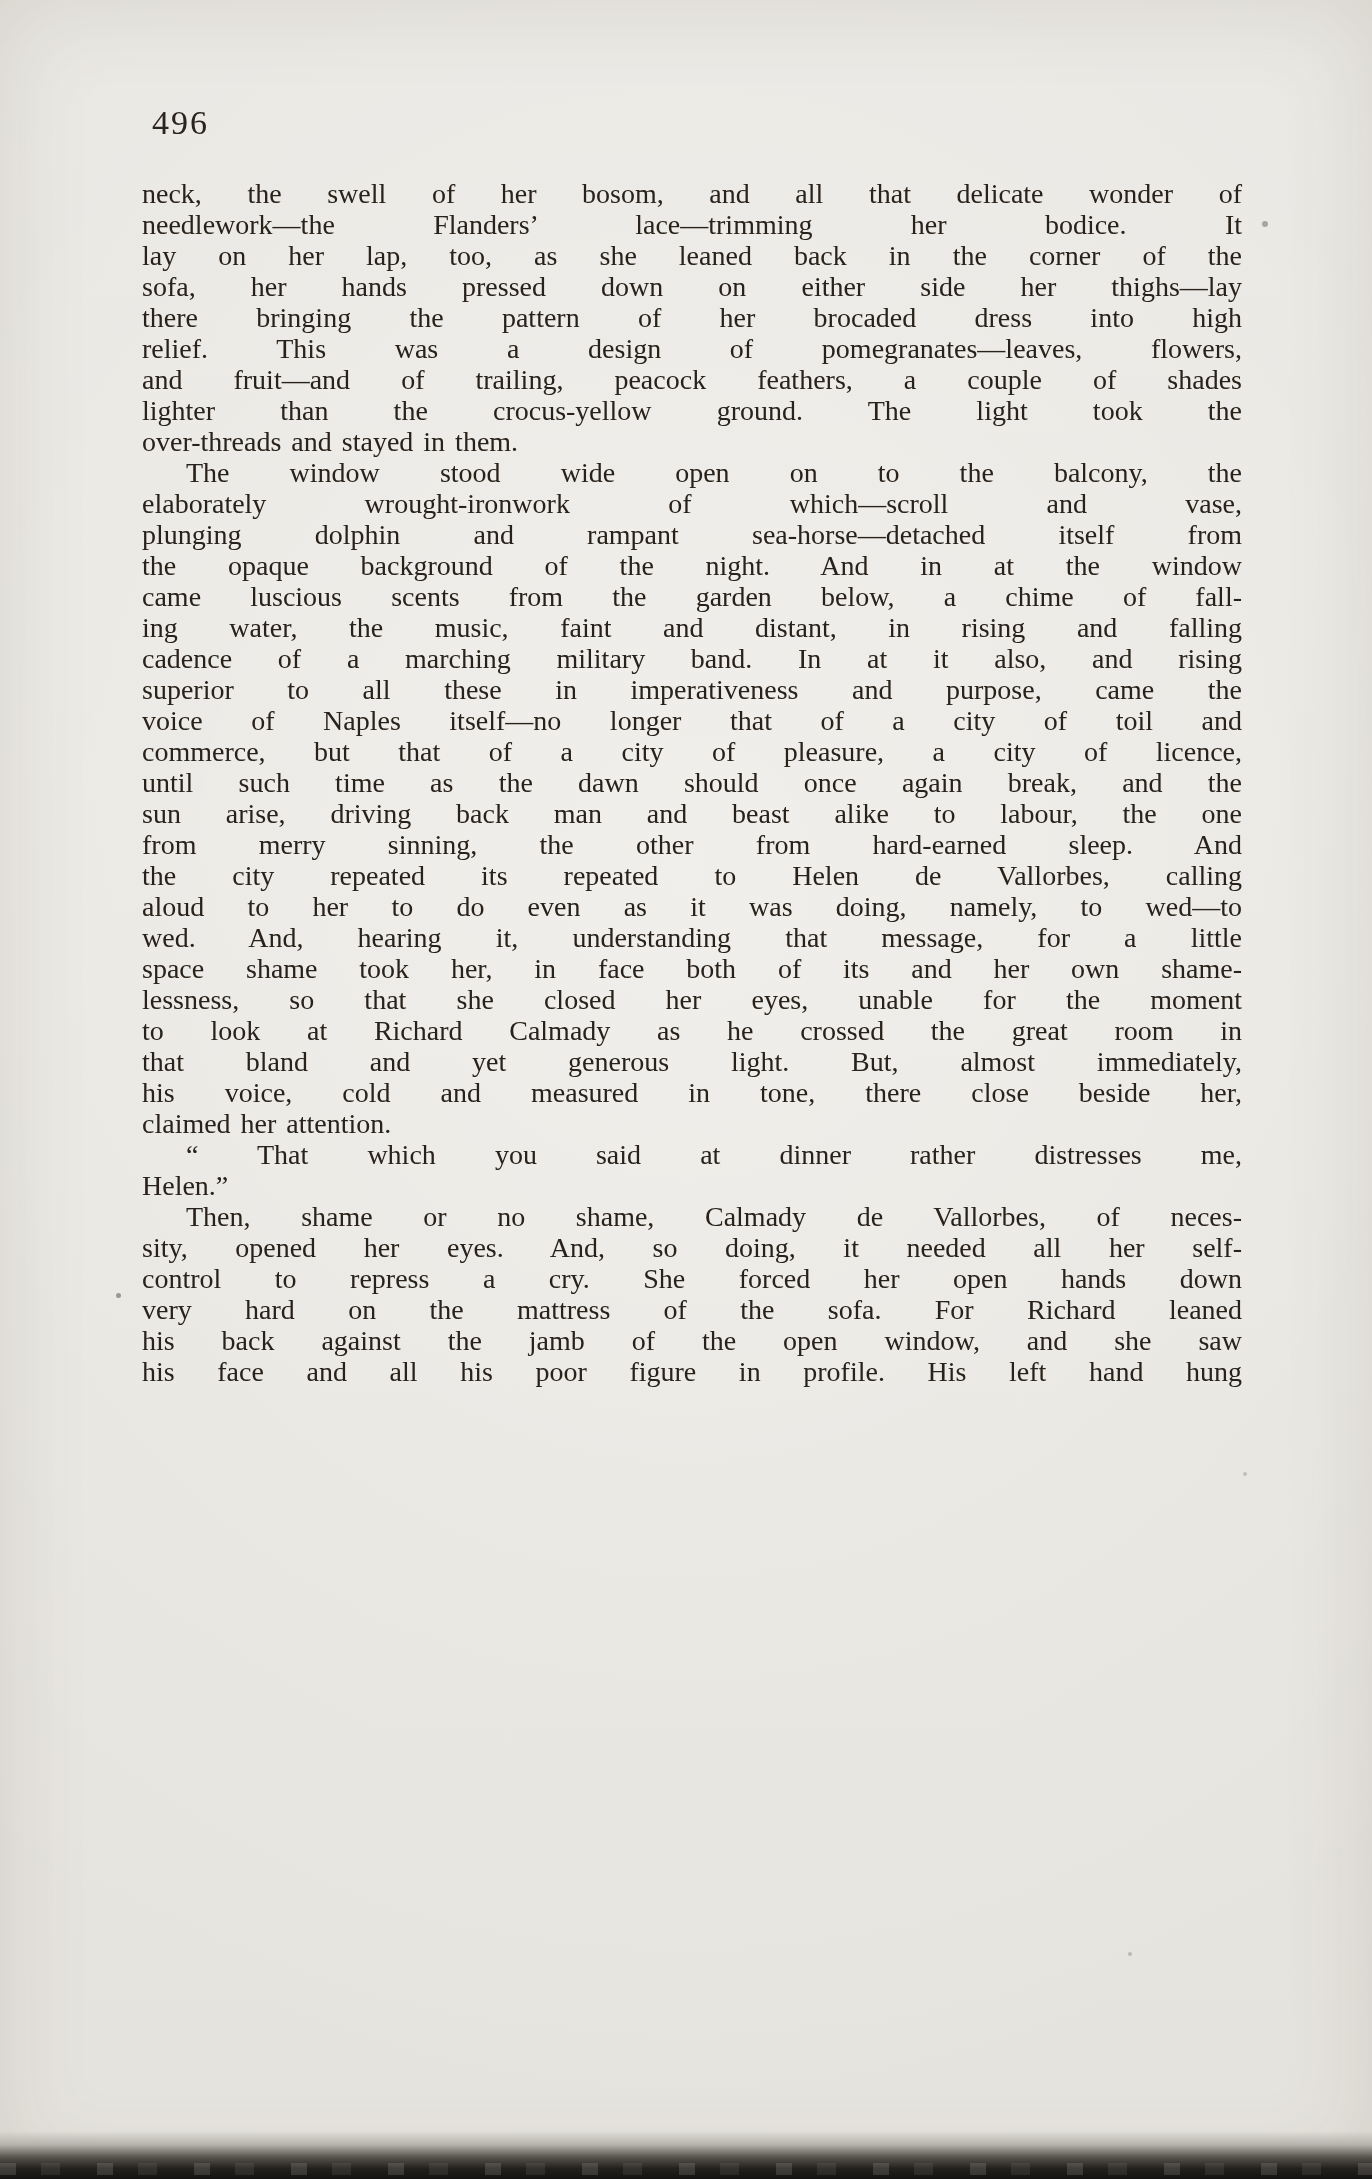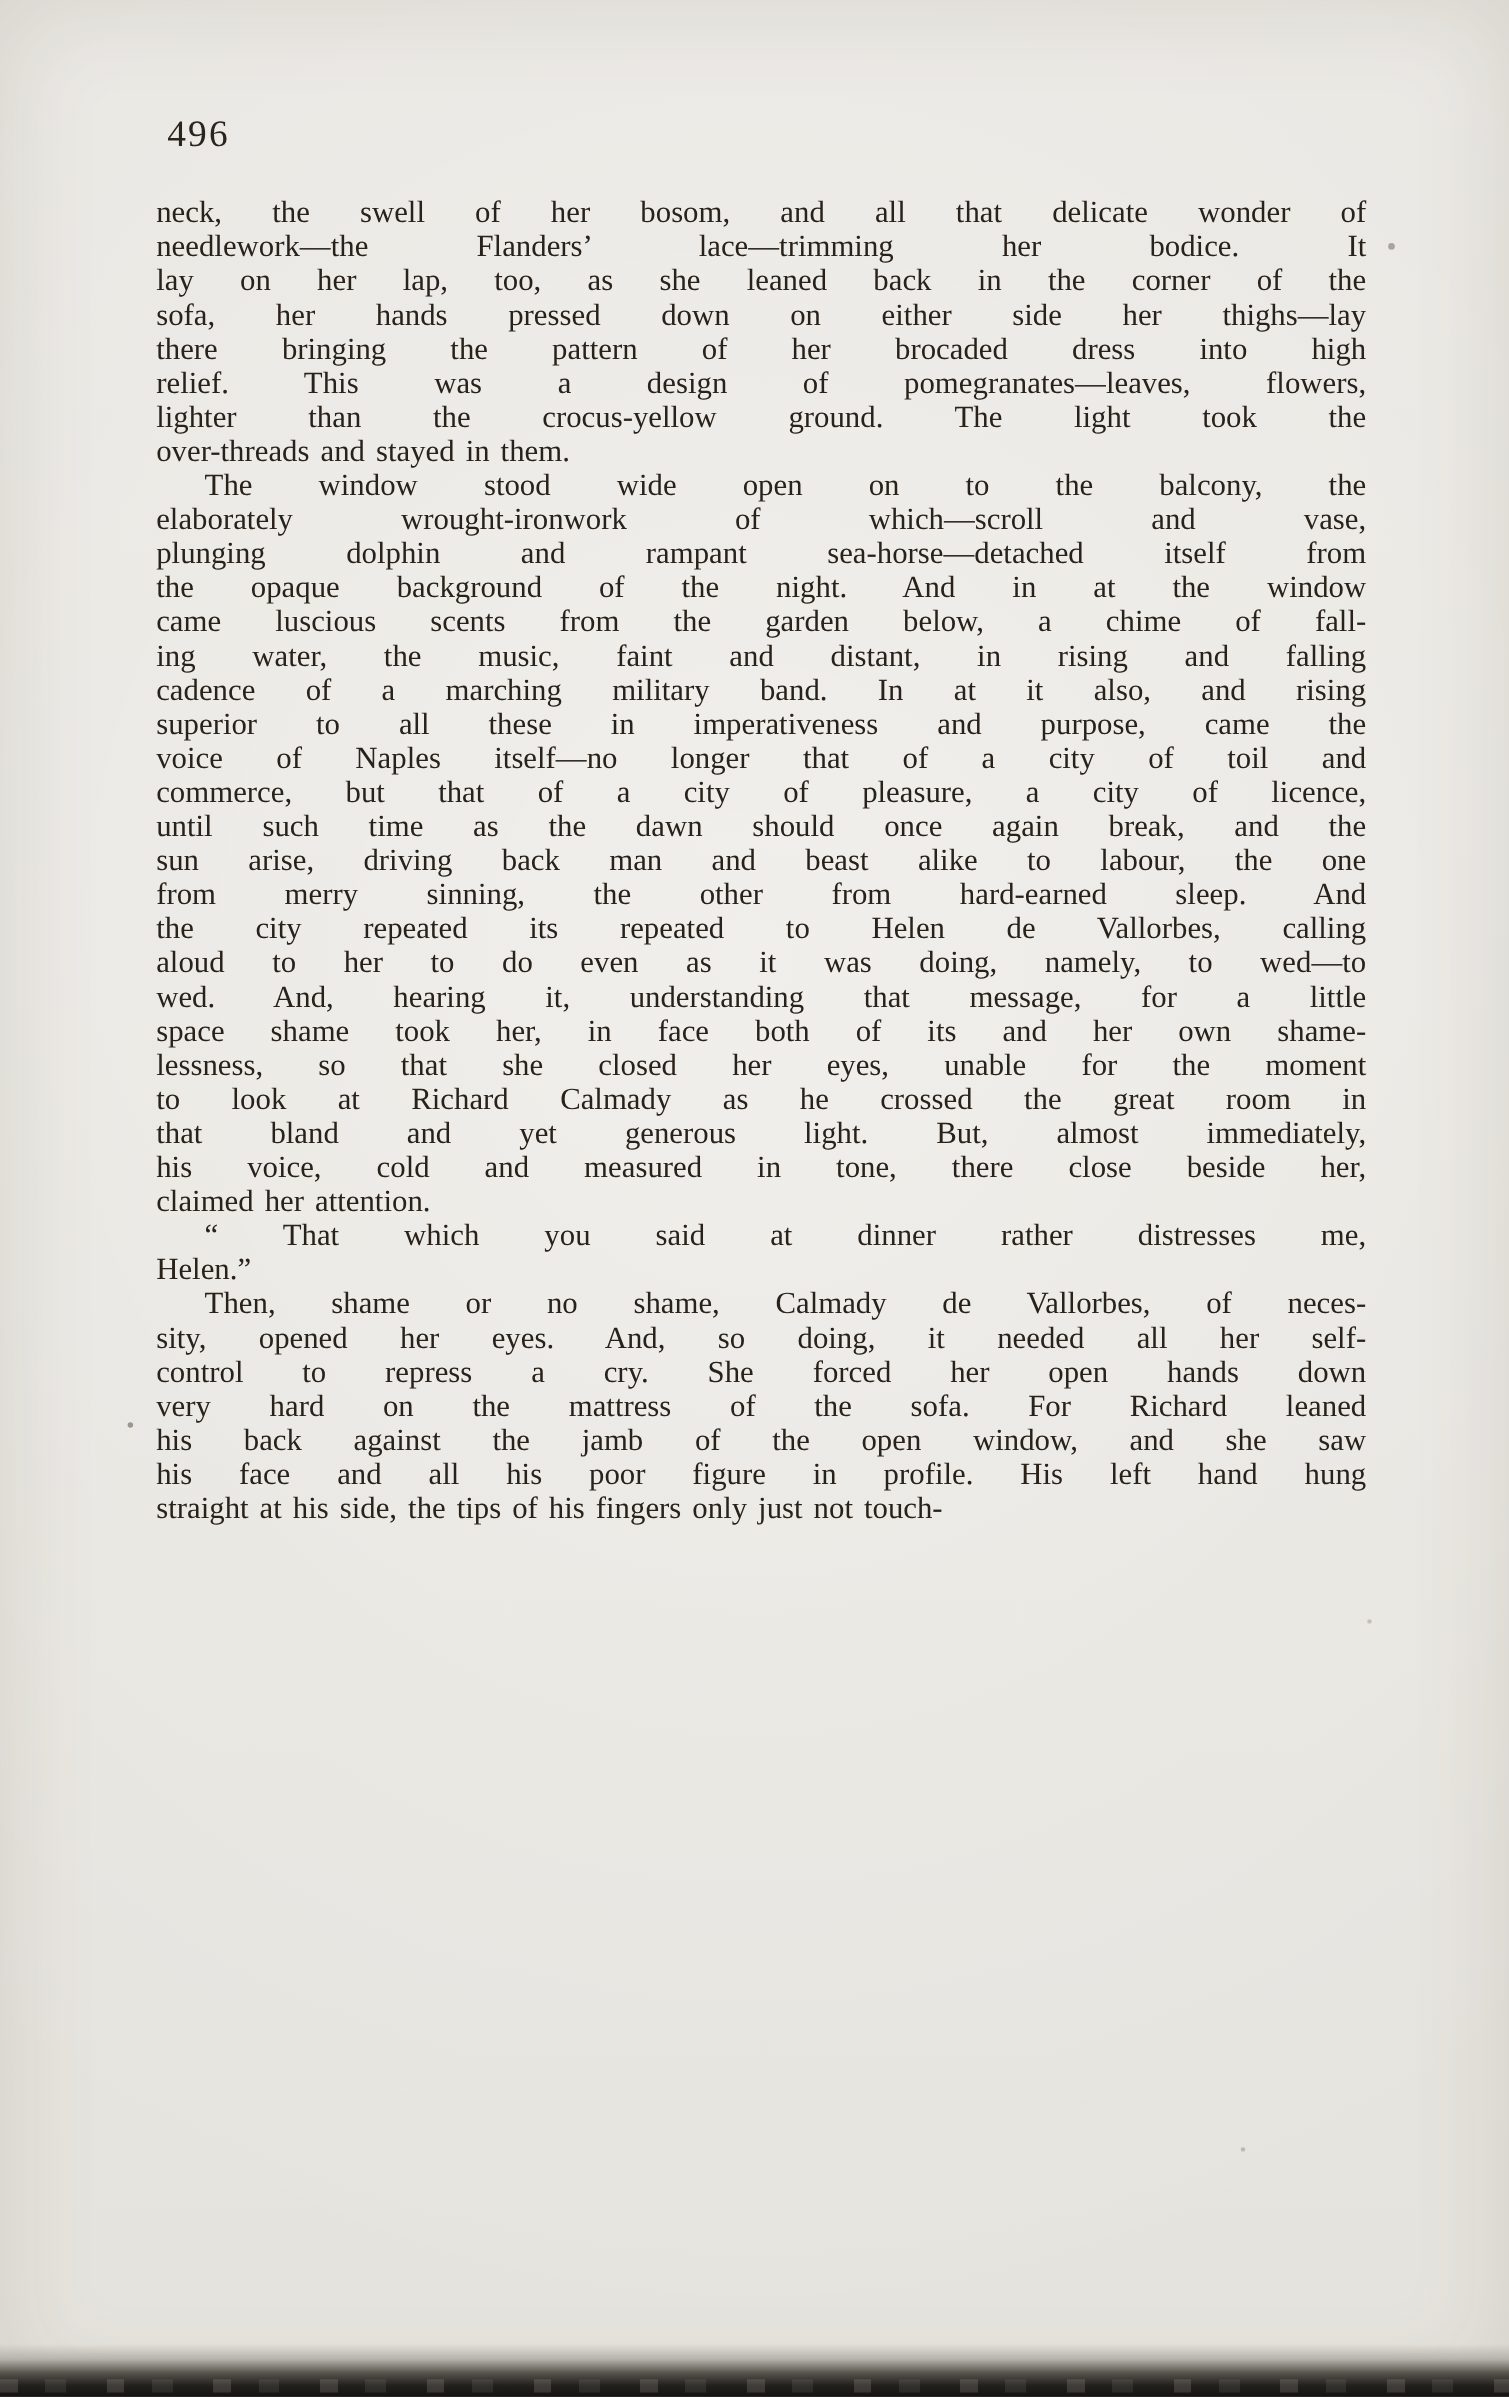--- a/index.html
+++ b/index.html
@@ -115,20 +115,21 @@
   </header>
 
   <main class="body-text">
       <div class="paragraph">
         <div class="line">neck, the swell of her bosom, and all that delicate wonder of</div>
         <div class="line">needlework—the Flanders’ lace—trimming her bodice. It</div>
         <div class="line">lay on her lap, too, as she leaned back in the corner of the</div>
         <div class="line">sofa, her hands pressed down on either side her thighs—lay</div>
         <div class="line">there bringing the pattern of her brocaded dress into high</div>
         <div class="line">relief. This was a design of pomegranates—leaves, flowers,</div>
+        <div class="line">and fruit—and of trailing, peacock feathers, a couple of shades</div>
         <div class="line">lighter than the crocus-yellow ground. The light took the</div>
         <div class="line last">over-threads and stayed in them.</div>
       </div>
       <div class="paragraph">
         <div class="line indent">The window stood wide open on to the balcony, the</div>
         <div class="line">elaborately wrought-ironwork of which—scroll and vase,</div>
         <div class="line">plunging dolphin and rampant sea-horse—detached itself from</div>
         <div class="line">the opaque background of the night. And in at the window</div>
         <div class="line">came luscious scents from the garden below, a chime of fall-</div>
         <div class="line">ing water, the music, faint and distant, in rising and falling</div>
@@ -153,21 +154,20 @@
         <div class="line indent">“ That which you said at dinner rather distresses me,</div>
         <div class="line last">Helen.”</div>
       </div>
       <div class="paragraph">
         <div class="line indent">Then, shame or no shame, Calmady de Vallorbes, of neces-</div>
         <div class="line">sity, opened her eyes. And, so doing, it needed all her self-</div>
         <div class="line">control to repress a cry. She forced her open hands down</div>
         <div class="line">very hard on the mattress of the sofa. For Richard leaned</div>
         <div class="line">his back against the jamb of the open window, and she saw</div>
         <div class="line">his face and all his poor figure in profile. His left hand hung</div>
-        <div class="line last">straight at his side, the tips of his fingers only just not touch-</div>
       </div>
     </main>
 
   <div class="speck s1"></div>
   <div class="speck s2"></div>
   <div class="speck s3"></div>
   <div class="speck s4"></div>
 
   <div class="bottom-band"></div>
 

